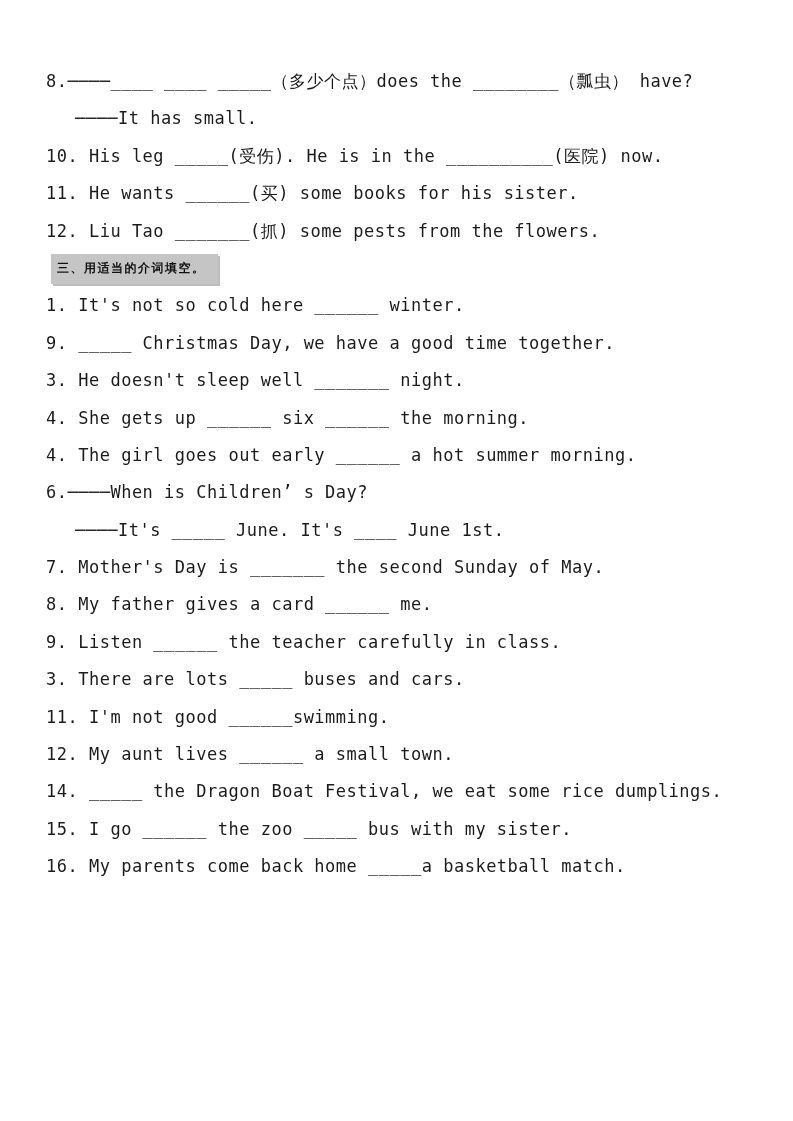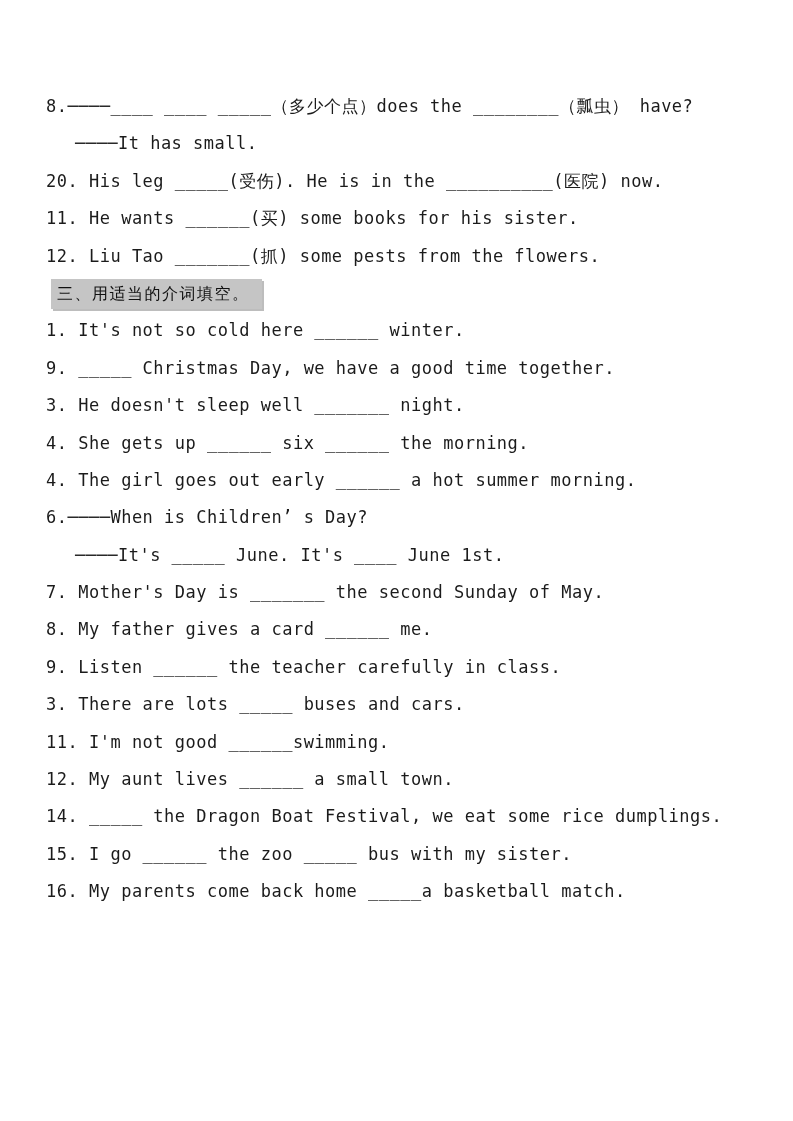--- a/index.html
+++ b/index.html
@@ -6,21 +6,21 @@
     margin: 0;
     padding: 0;
     background: #ffffff;
   }
   .page {
     position: relative;
     width: 793px;
     height: 1121px;
     box-sizing: border-box;
     background: #ffffff;
-    padding: 88px 20px 0 46px;
+    padding: 63px 20px 0 46px;
     overflow: hidden;
     color: #1b1b1b;
     font-family: "DejaVu Sans Mono", "Liberation Mono", monospace;
     font-size: 17px;
     letter-spacing: 0.5px;
   }
   .line {
     height: 37.4px;
     line-height: 37.4px;
     white-space: pre;
@@ -34,35 +34,35 @@
     display: flex;
     align-items: center;
   }
   .heading {
     display: inline-block;
     margin-left: 5px;
     background: #c5c5c5;
     box-shadow: 2px 2px 0 0 #bdbdbd;
     padding: 2px 12px 3px 6px;
     font-family: "DejaVu Sans", "Liberation Sans", sans-serif;
-    font-weight: normal;
-    font-size: 16px;
+    font-weight: bold;
+    font-size: 12px;
     line-height: 25px;
     letter-spacing: 1.5px;
     color: #111111;
   }
 </style>
 </head>
 <body>
 
 <div class="page">
 
   <div class="line">8.────____ ____ _____（多少个点）does the ________（瓢虫） have?</div>
   <div class="line cont">────It has small.</div>
-  <div class="line">20. His leg _____(受伤). He is in the __________(医院) now.</div>
+  <div class="line">10. His leg _____(受伤). He is in the __________(医院) now.</div>
   <div class="line">11. He wants ______(买) some books for his sister.</div>
   <div class="line">12. Liu Tao _______(抓) some pests from the flowers.</div>
 
   <div class="heading-line">
     <span class="heading">三、用适当的介词填空。</span>
   </div>
 
   <div class="line">1. It's not so cold here ______ winter.</div>
   <div class="line">9. _____ Christmas Day, we have a good time together.</div>
   <div class="line">3. He doesn't sleep well _______ night.</div>

